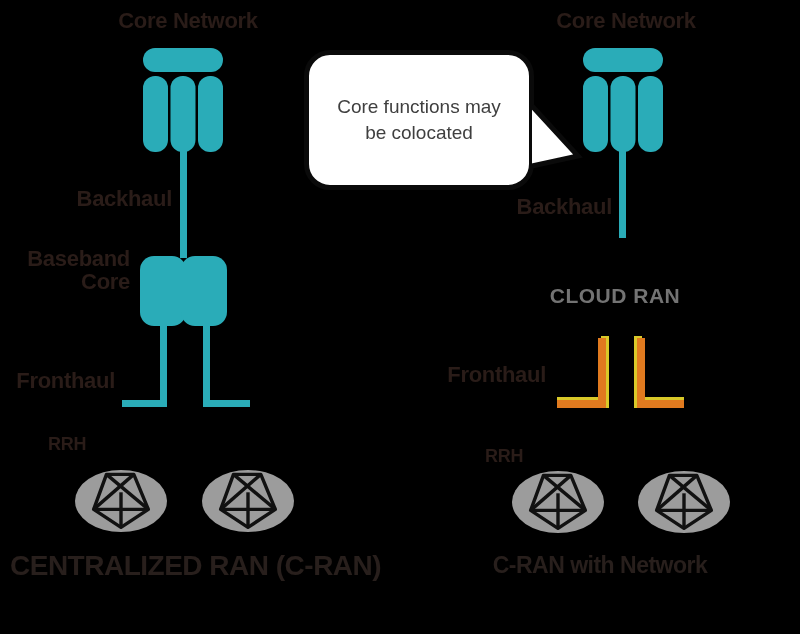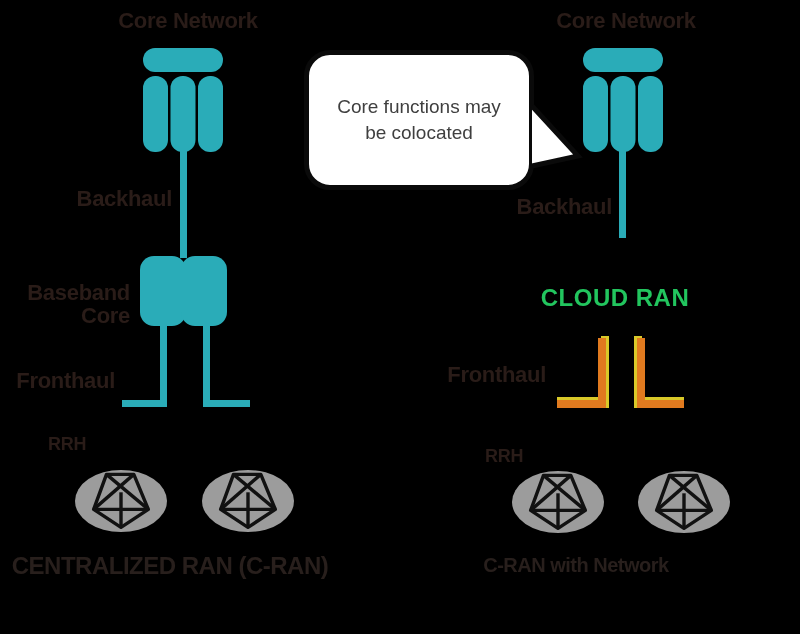--- a/index.html
+++ b/index.html
@@ -11,28 +11,28 @@
   .abs{position:absolute;}
   .lbl{
     color:var(--c-dark_label,#2a1c18);font-weight:bold;font-size:22px;
     letter-spacing:-0.3px;white-space:nowrap;
   }
   .title{
     color:var(--c-dark_label,#2a1c18);font-weight:bold;font-size:22px;
     text-align:center;letter-spacing:-0.3px;
   }
   .caption{
-    color:var(--c-dark_caption,#281f1c);font-weight:bold;font-size:24px;
+    color:var(--c-dark_caption,#281f1c);font-weight:bold;font-size:28px;
     text-align:center;letter-spacing:-0.5px;line-height:25px;white-space:nowrap;
   }
   .tealline{background:var(--c-teal,#2aacb8);}
   .orangeline{background:var(--c-orange,#e07a1f);}
   .yellowline{background:var(--c-yellow,#d9c929);}
   .cloudran{
-    color:#22c55e;font-weight:bold;font-size:24px;text-align:center;
+    color:#737373;font-weight:bold;font-size:21px;text-align:center;
     letter-spacing:0.5px;white-space:nowrap;
   }
   .bubble{
     box-sizing:border-box;background:#fff;border:5px solid #0a0a0a;
     border-radius:26px;display:flex;flex-direction:column;
     align-items:center;justify-content:center;
     color:#3f3f3f;font-size:19px;line-height:26px;text-align:center;
   }
   .ellipse{
     background:var(--c-gray,#9c9c9c);border-radius:50%;
@@ -54,21 +54,21 @@
     <rect x="55" y="28" width="25" height="76" rx="12" fill="#2aacb8"></rect>
   </svg>
 
   <div class="abs tealline" style="left:180px;top:148px;width:7px;height:110px;"></div>
   <div class="abs lbl" style="left:0px;top:186px;width:172px;text-align:right;">Backhaul</div>
 
   <svg class="abs" style="left:140px;top:256px;" width="87" height="70" viewBox="0 0 87 70">
     <rect x="0" y="0" width="46" height="70" rx="14" fill="#2aacb8"></rect>
     <rect x="41" y="0" width="46" height="70" rx="14" fill="#2aacb8"></rect>
   </svg>
-  <div class="abs lbl" style="left:0px;top:281px;width:130px;text-align:right;line-height:23px;">
+  <div class="abs lbl" style="left:0px;top:247px;width:130px;text-align:right;line-height:23px;">
     <span>Baseband</span><br>
     <span>Core</span>
   </div>
 
   <div class="abs tealline" style="left:160px;top:322px;width:7px;height:85px;"></div>
   <div class="abs tealline" style="left:122px;top:400px;width:45px;height:7px;"></div>
   <div class="abs tealline" style="left:203px;top:322px;width:7px;height:85px;"></div>
   <div class="abs tealline" style="left:203px;top:400px;width:47px;height:7px;"></div>
 
   <div class="abs lbl" style="left:0px;top:368px;width:115px;text-align:right;">Fronthaul</div>
@@ -152,17 +152,17 @@
       <g stroke="#111" stroke-width="4" fill="none" stroke-linejoin="round">
         <polygon points="31,6 63,6 80,47 48,68 16,47"></polygon>
         <line x1="16" y1="47" x2="80" y2="47"></line>
         <line x1="31" y1="6" x2="80" y2="47"></line>
         <line x1="63" y1="6" x2="16" y2="47"></line>
         <line x1="48" y1="27" x2="48" y2="68"></line>
       </g>
     </svg>
   </div>
 
-  <div class="abs caption" style="left:396px;top:553px;width:360px;font-size:20px;">
+  <div class="abs caption" style="left:420px;top:553px;width:360px;font-size:23px;">
     <span>C-RAN with Network</span><br>
   </div>
 
 </div>
 
 </body></html>

